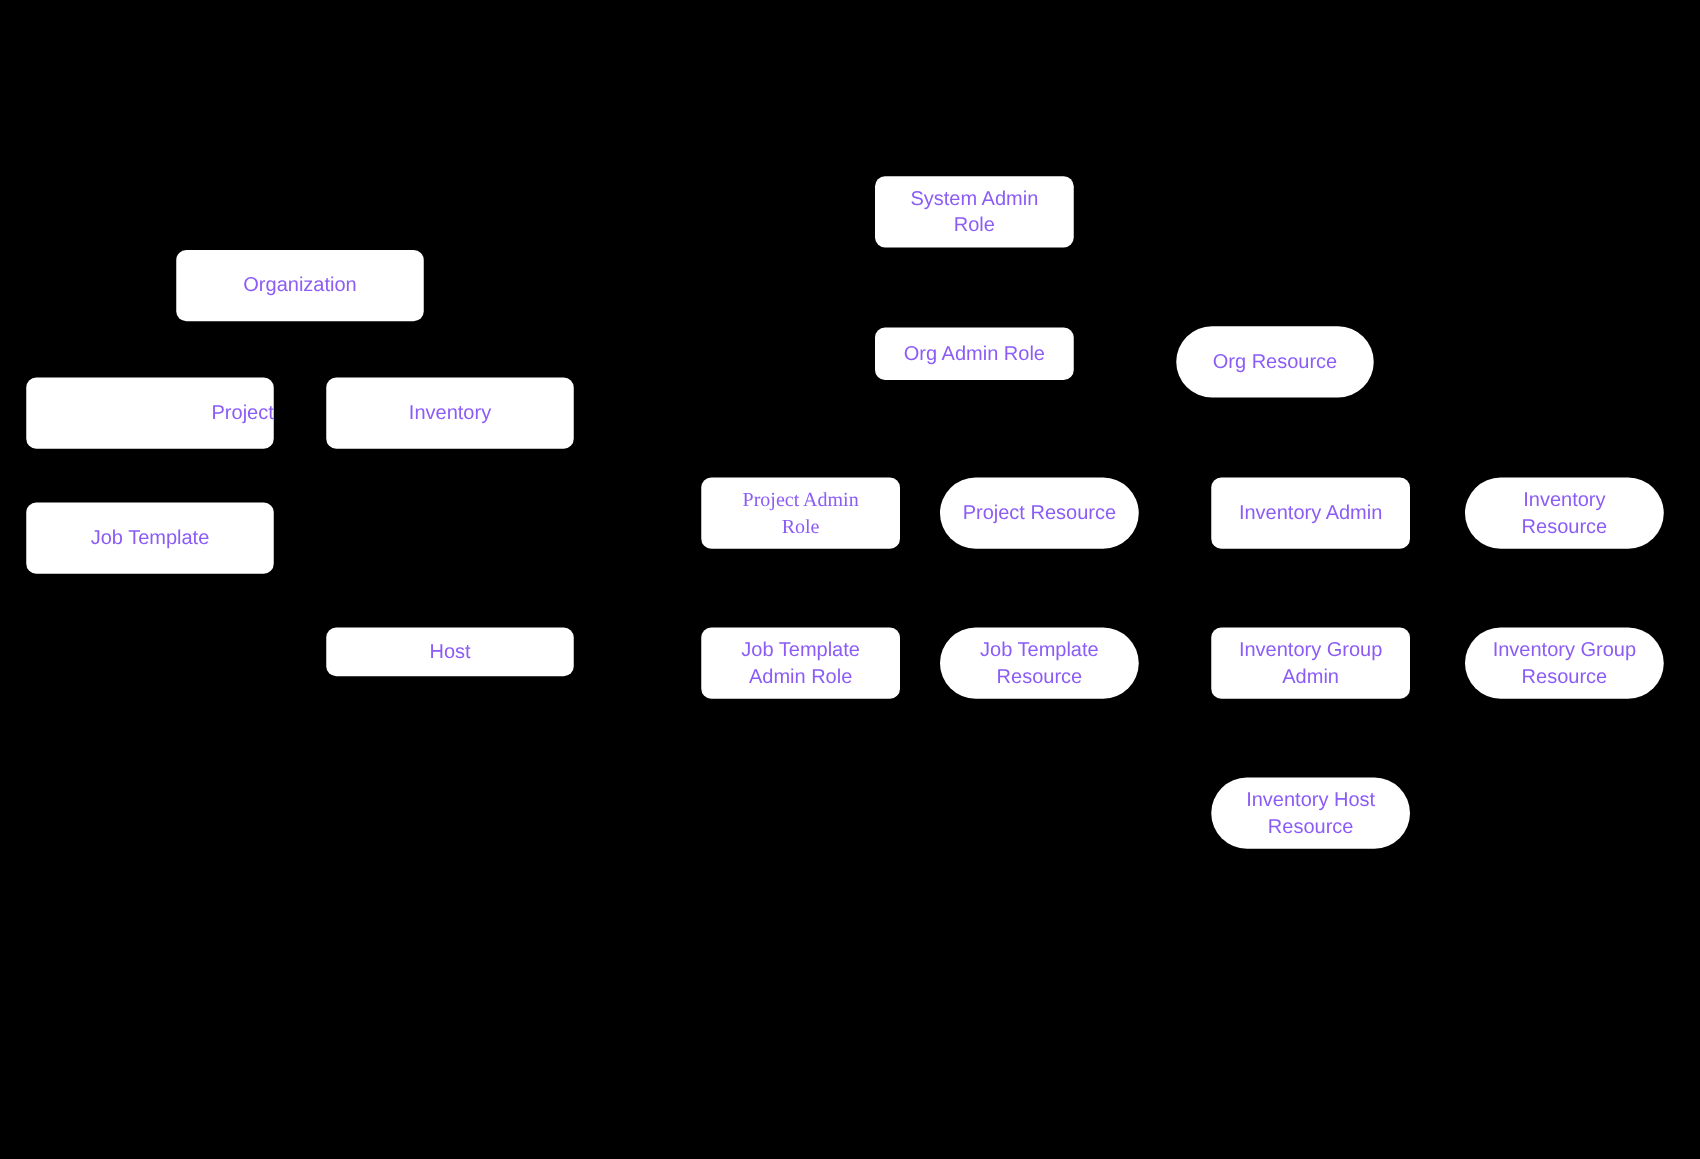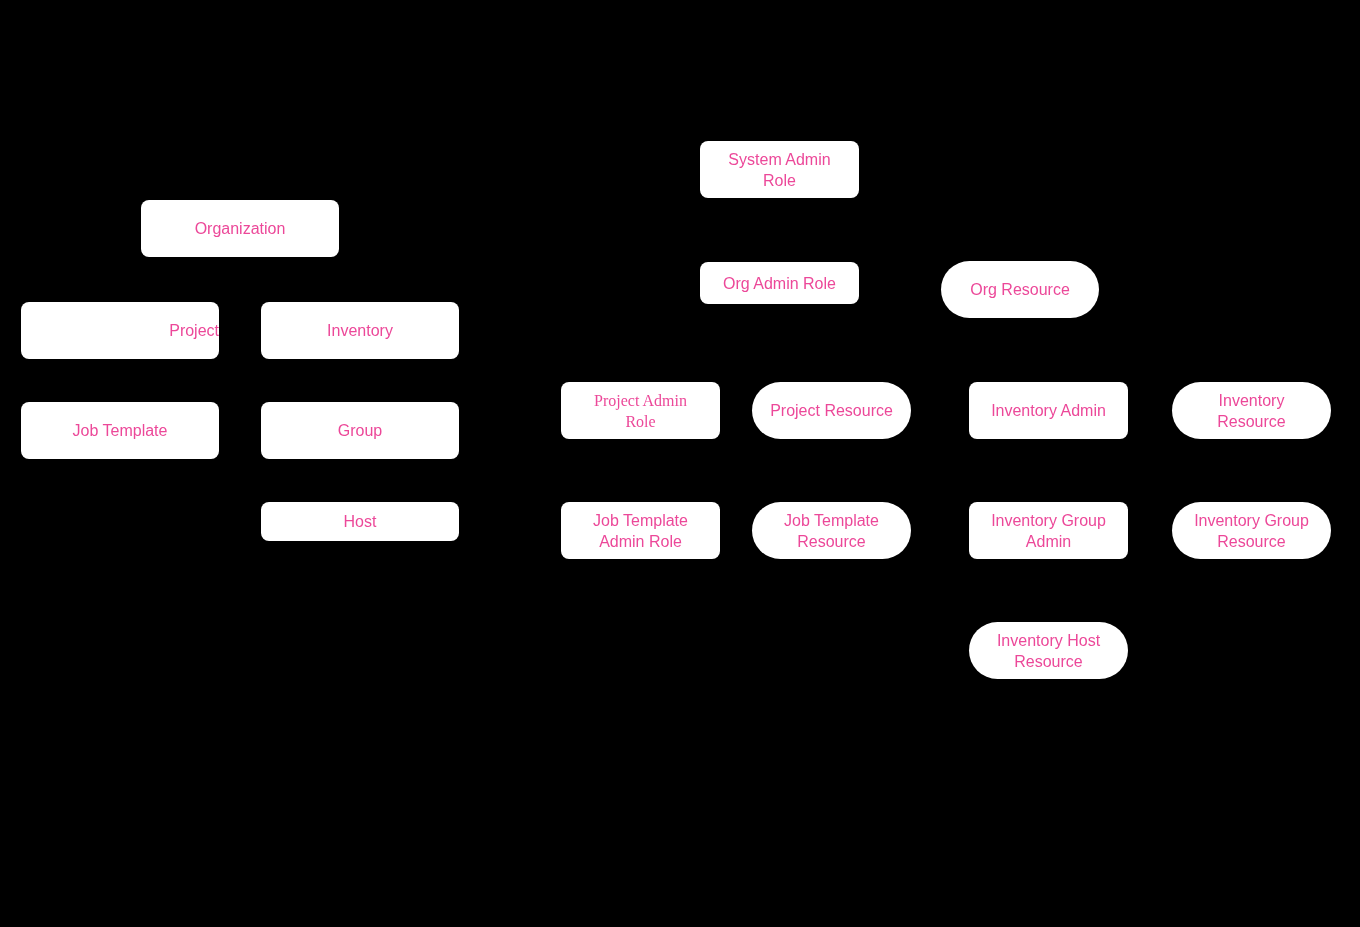--- a/index.html
+++ b/index.html
@@ -13,21 +13,21 @@
   }
   #diagram {
     position: relative;
     width: 1360px;
     height: 927px;
     background: #000000;
   }
   .node {
     position: absolute;
     background: #ffffff;
-    color: #ec4899;
+    color: #8b5cf6;
     display: flex;
     align-items: center;
     justify-content: center;
     text-align: center;
     font-size: 16px;
     line-height: 21px;
     white-space: pre-line;
     box-sizing: border-box;
   }
   .rect { border-radius: 8px; }
@@ -64,23 +64,20 @@
     <span>Organization</span>
   </div>
   <div class="node rect" id="n-project">
     <span>Project</span>
   </div>
   <div class="node rect" id="n-inventory">
     <span>Inventory</span>
   </div>
   <div class="node rect" id="n-job-template">
     <span>Job Template</span>
-  </div>
-  <div class="node rect" id="n-group">
-    <span>Group</span>
   </div>
   <div class="node rect" id="n-host">
     <span>Host</span>
   </div>
 
   <div class="node rect" id="n-system-admin-role">
     <span>System Admin
 Role</span>
   </div>
   <div class="node rect" id="n-org-admin-role">

